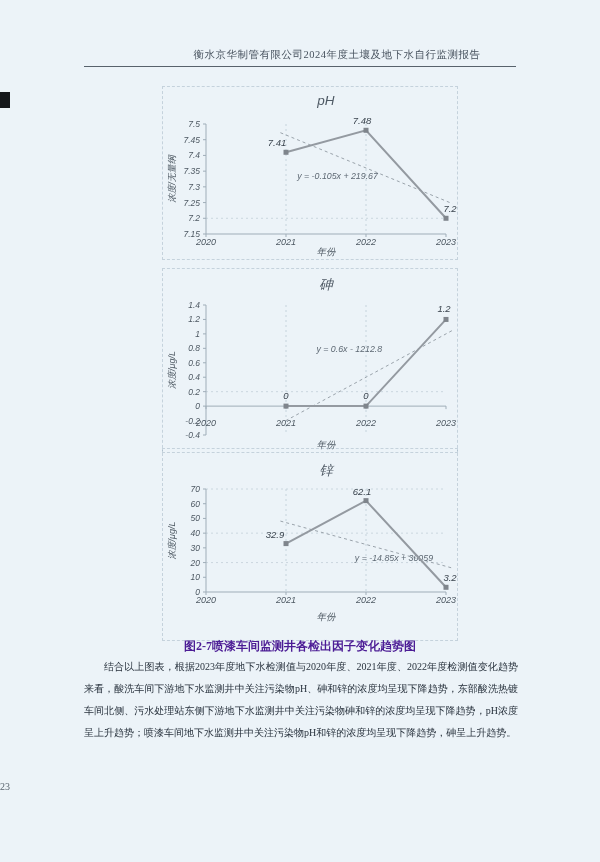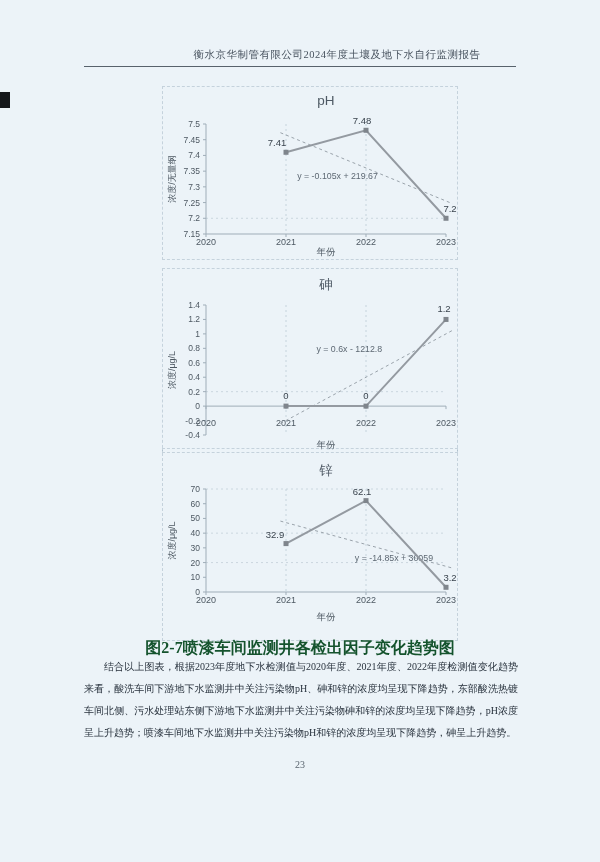--- a/index.html
+++ b/index.html
@@ -19,36 +19,37 @@
     position:absolute;top:66px;left:84px;width:432px;height:0;
     border-top:1.3px solid #58626c;
   }
   .scan-mark{
     position:absolute;left:0;top:92px;width:10px;height:16px;background:#15181b;
   }
   .chart{
     position:absolute;left:162px;
     border:1px dashed rgba(150,172,188,.45);
     padding:1px;
+    font-style:italic;
   }
   #chart0{top:86px;}
   #chart1{top:268px;}
   #chart2{top:448px;}
   .caption{
     position:absolute;top:638px;left:0;width:100%;
-    text-align:center;font-weight:bold;font-size:16px;color:#14532d;
+    text-align:center;font-weight:bold;font-size:12px;color:#4c1d95;
   }
   .body-text{
     position:absolute;top:656px;left:84px;width:434px;
     font-size:10px;line-height:22px;text-align:justify;text-indent:2em;
     color:#28323d;
   }
   .page-number{
-    position:absolute;top:759px;left:0;width:100%;
-    text-align:center;font-size:10px;color:#59646e;
+    position:absolute;top:781px;left:0;width:100%;
+    text-align:left;font-size:10px;color:#59646e;
   }
   svg{display:block;overflow:visible;}
   svg text{font-family:"Liberation Sans", sans-serif;}
 </style>
 </head>
 <body>
 
 <div class="header-title">衡水京华制管有限公司2024年度土壤及地下水自行监测报告</div>
 <div class="header-rule"></div>
 <div class="scan-mark"></div>

